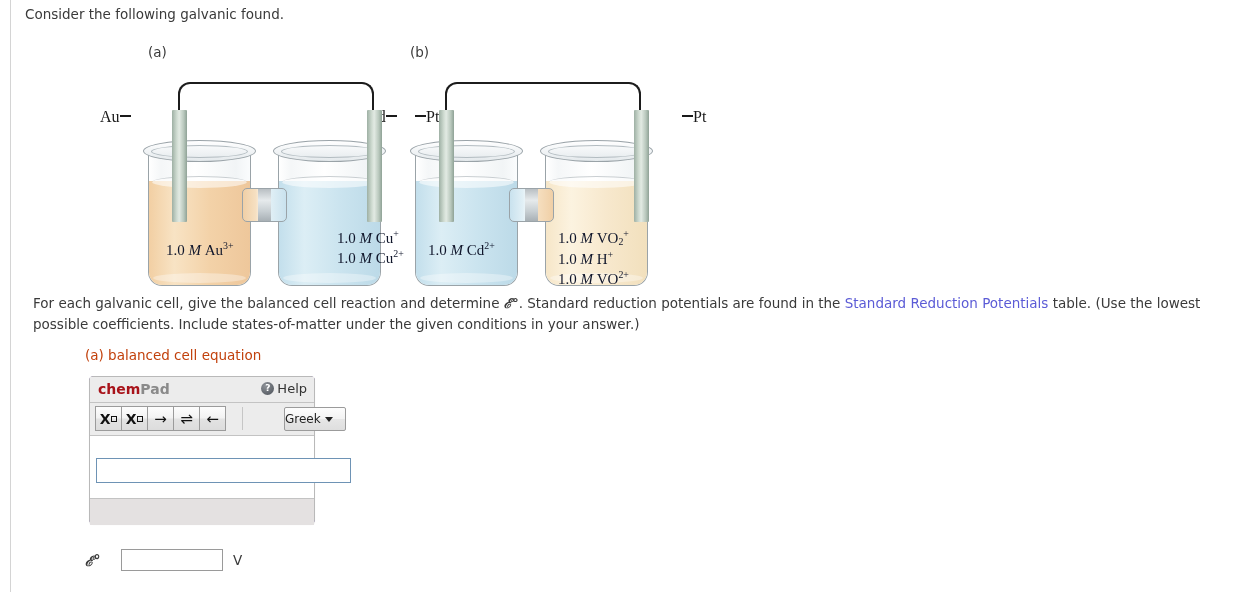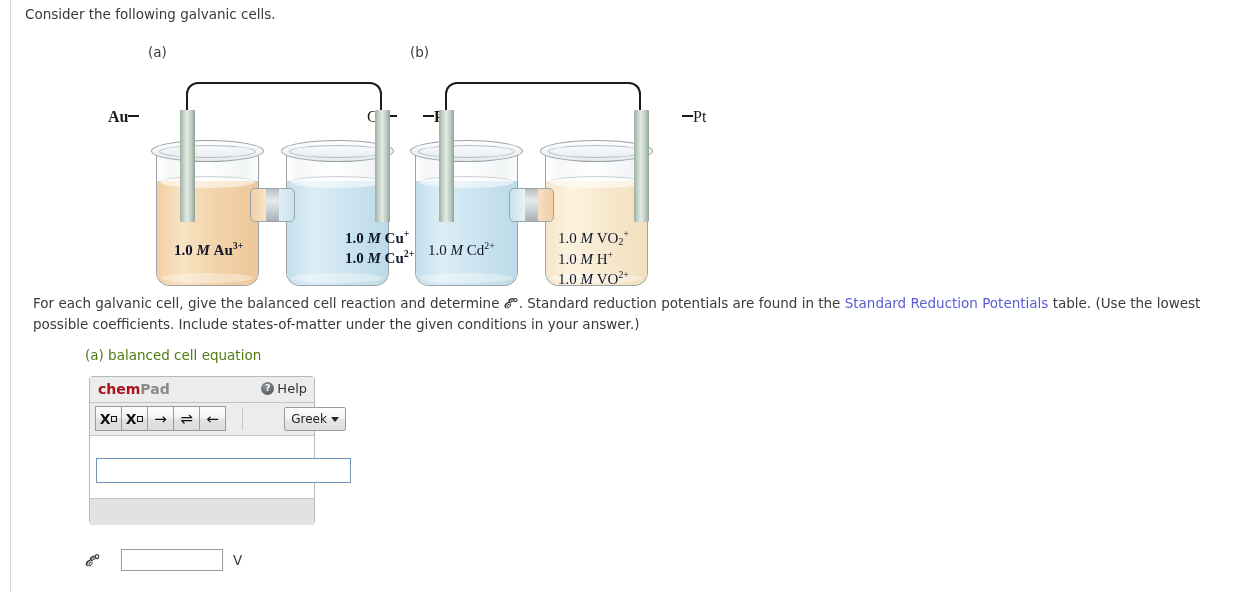--- a/index.html
+++ b/index.html
@@ -46,21 +46,21 @@
   }
   .cap-a { left: 8px;  top: 4px; }
   .cap-b { left: 270px; top: 4px; }
 
   .cell {
     position: absolute;
     top: 22px;
     width: 262px;
     height: 228px;
   }
-  .cell-a { left: 16px; font-weight: bold; }
+  .cell-a { left: 8px; }
   .cell-b { left: 275px; }
 
   
   .wire {
     position: absolute;
     left: 30px;
     top: 20px;
     width: 196px;
     height: 52px;
     border: 2.2px solid #1c1c1c;
@@ -243,21 +243,21 @@
     font-family: "DejaVu Serif", serif;
     font-style: italic;
     font-weight: bold;
   }
 
   .sub-label {
     position: absolute;
     left: 85px;
     top: 347px;
     font-size: 13.5px;
-    color: #4d7c0f;
+    color: #c2410c;
   }
 
   
   .chempad {
     position: absolute;
     left: 89px;
     top: 376px;
     width: 226px;
     height: 148px;
     border: 1px solid #b9b9b9;
@@ -343,21 +343,21 @@
     position: absolute;
     left: 194px; top: 4px;
     width: 62px; height: 24px;
     border: 1px solid #9b9b9b;
     border-radius: 2px;
     background: linear-gradient(to bottom, #fdfdfd 0%, #f3f3f3 48%, #e6e6e6 52%, #dedede 100%);
     font-size: 12px;
     color: #222;
     display: flex;
     align-items: center;
-    justify-content: center;
+    justify-content: flex-start;
     gap: 4px;
     box-sizing: border-box;
   }
   .caret {
     width: 0; height: 0;
     border-left: 4px solid transparent;
     border-right: 4px solid transparent;
     border-top: 5px solid #222;
   }
   .cp-canvas {
@@ -413,21 +413,21 @@
   .pot-unit {
     font-size: 13.5px;
     color: #3a3a3a;
   }
 </style>
 </head>
 <body>
 
 <div class="page-rule"></div>
 
-<div class="intro">Consider the following galvanic cells.</div>
+<div class="intro">Consider the following galvanic found.</div>
 
 <div class="figure">
 
   <div class="cell-caption cap-a">(a)</div>
   <div class="cell-caption cap-b">(b)</div>
 
   <div class="cell cell-a">
     <div class="wire"></div>
 
     <div class="el-label el-label-left"><span>Au</span><span class="tickline"></span></div>

